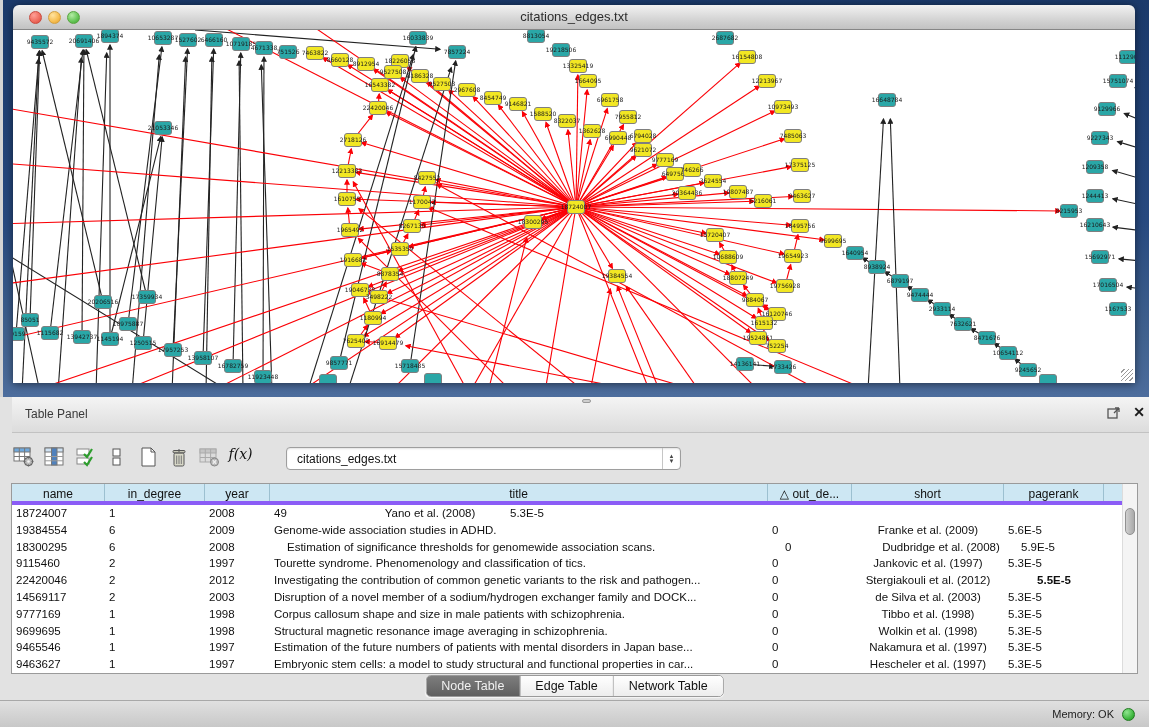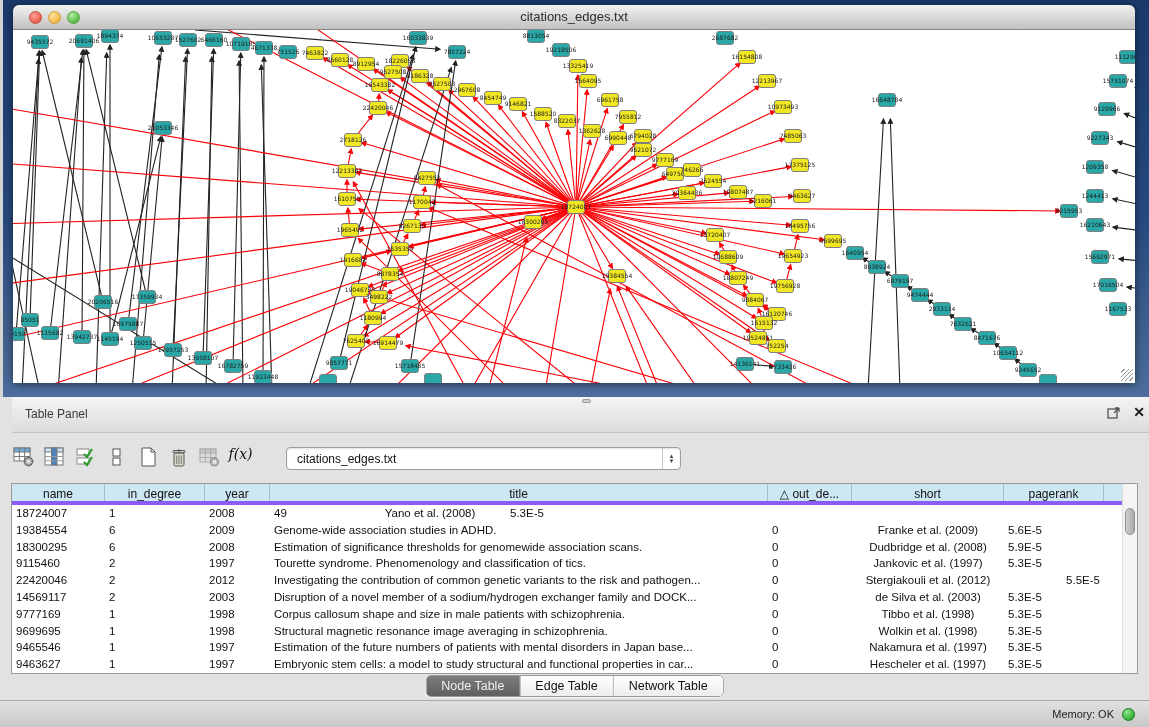--- a/index.html
+++ b/index.html
@@ -879,42 +879,42 @@
             <div class="t-cell" style="width: 65px; text-align: left;">2009</div>
             <div class="t-cell" style="width: 498px; text-align: left;">Genome-wide association studies in ADHD.</div>
             <div class="t-cell" style="width: 84px; text-align: left;">0</div>
             <div class="t-cell" style="width: 152px; text-align: center;">Franke et al. (2009)</div>
             <div class="t-cell" style="width: 100px; text-align: left;">5.6E-5</div>
           </div>
           <div class="t-row">
             <div class="t-cell" style="width: 93px; text-align: left;">18300295</div>
             <div class="t-cell" style="width: 100px; text-align: left;">6</div>
             <div class="t-cell" style="width: 65px; text-align: left;">2008</div>
-            <div class="t-cell" style="width: 498px; text-align: left;">Estimation of significance thresholds for genomewide association scans.</div>
+            <div class="t-cell" style="width: 498px; text-align: left; margin-left: 13px;">Estimation of significance thresholds for genomewide association scans.</div>
             <div class="t-cell" style="width: 84px; text-align: left;">0</div>
             <div class="t-cell" style="width: 152px; text-align: center;">Dudbridge et al. (2008)</div>
             <div class="t-cell" style="width: 100px; text-align: left;">5.9E-5</div>
           </div>
           <div class="t-row">
             <div class="t-cell" style="width: 93px; text-align: left;">9115460</div>
             <div class="t-cell" style="width: 100px; text-align: left;">2</div>
             <div class="t-cell" style="width: 65px; text-align: left;">1997</div>
             <div class="t-cell" style="width: 498px; text-align: left;">Tourette syndrome. Phenomenology and classification of tics.</div>
             <div class="t-cell" style="width: 84px; text-align: left;">0</div>
             <div class="t-cell" style="width: 152px; text-align: center;">Jankovic et al. (1997)</div>
             <div class="t-cell" style="width: 100px; text-align: left;">5.3E-5</div>
           </div>
           <div class="t-row">
             <div class="t-cell" style="width: 93px; text-align: left;">22420046</div>
             <div class="t-cell" style="width: 100px; text-align: left;">2</div>
             <div class="t-cell" style="width: 65px; text-align: left;">2012</div>
             <div class="t-cell" style="width: 498px; text-align: left;">Investigating the contribution of common genetic variants to the risk and pathogen...</div>
             <div class="t-cell" style="width: 84px; text-align: left;">0</div>
             <div class="t-cell" style="width: 152px; text-align: center;">Stergiakouli et al. (2012)</div>
-            <div class="t-cell" style="width: 100px; text-align: right;">5.5E-5</div>
+            <div class="t-cell" style="width: 100px; text-align: center; font-weight: bold;">5.5E-5</div>
           </div>
           <div class="t-row">
             <div class="t-cell" style="width: 93px; text-align: left;">14569117</div>
             <div class="t-cell" style="width: 100px; text-align: left;">2</div>
             <div class="t-cell" style="width: 65px; text-align: left;">2003</div>
             <div class="t-cell" style="width: 498px; text-align: left;">Disruption of a novel member of a sodium/hydrogen exchanger family and DOCK...</div>
             <div class="t-cell" style="width: 84px; text-align: left;">0</div>
             <div class="t-cell" style="width: 152px; text-align: center;">de Silva et al. (2003)</div>
             <div class="t-cell" style="width: 100px; text-align: left;">5.3E-5</div>
           </div>

